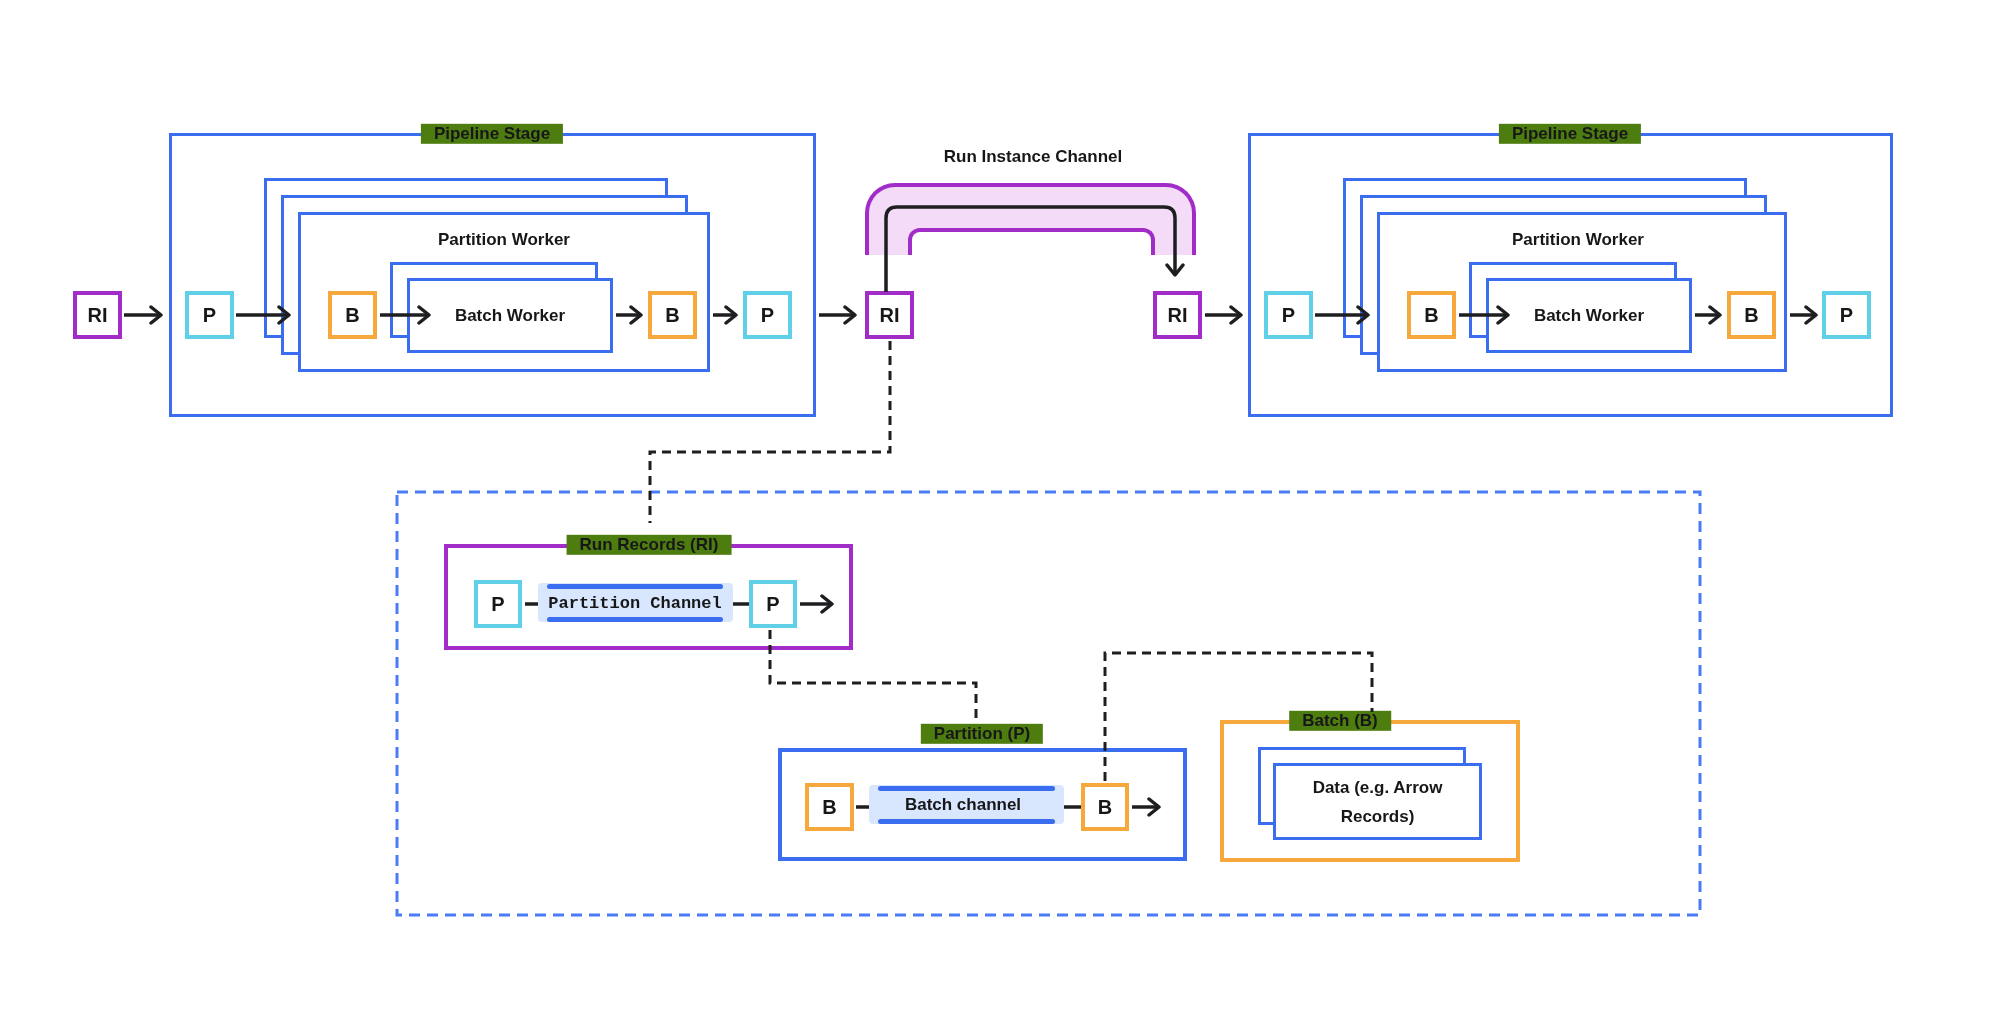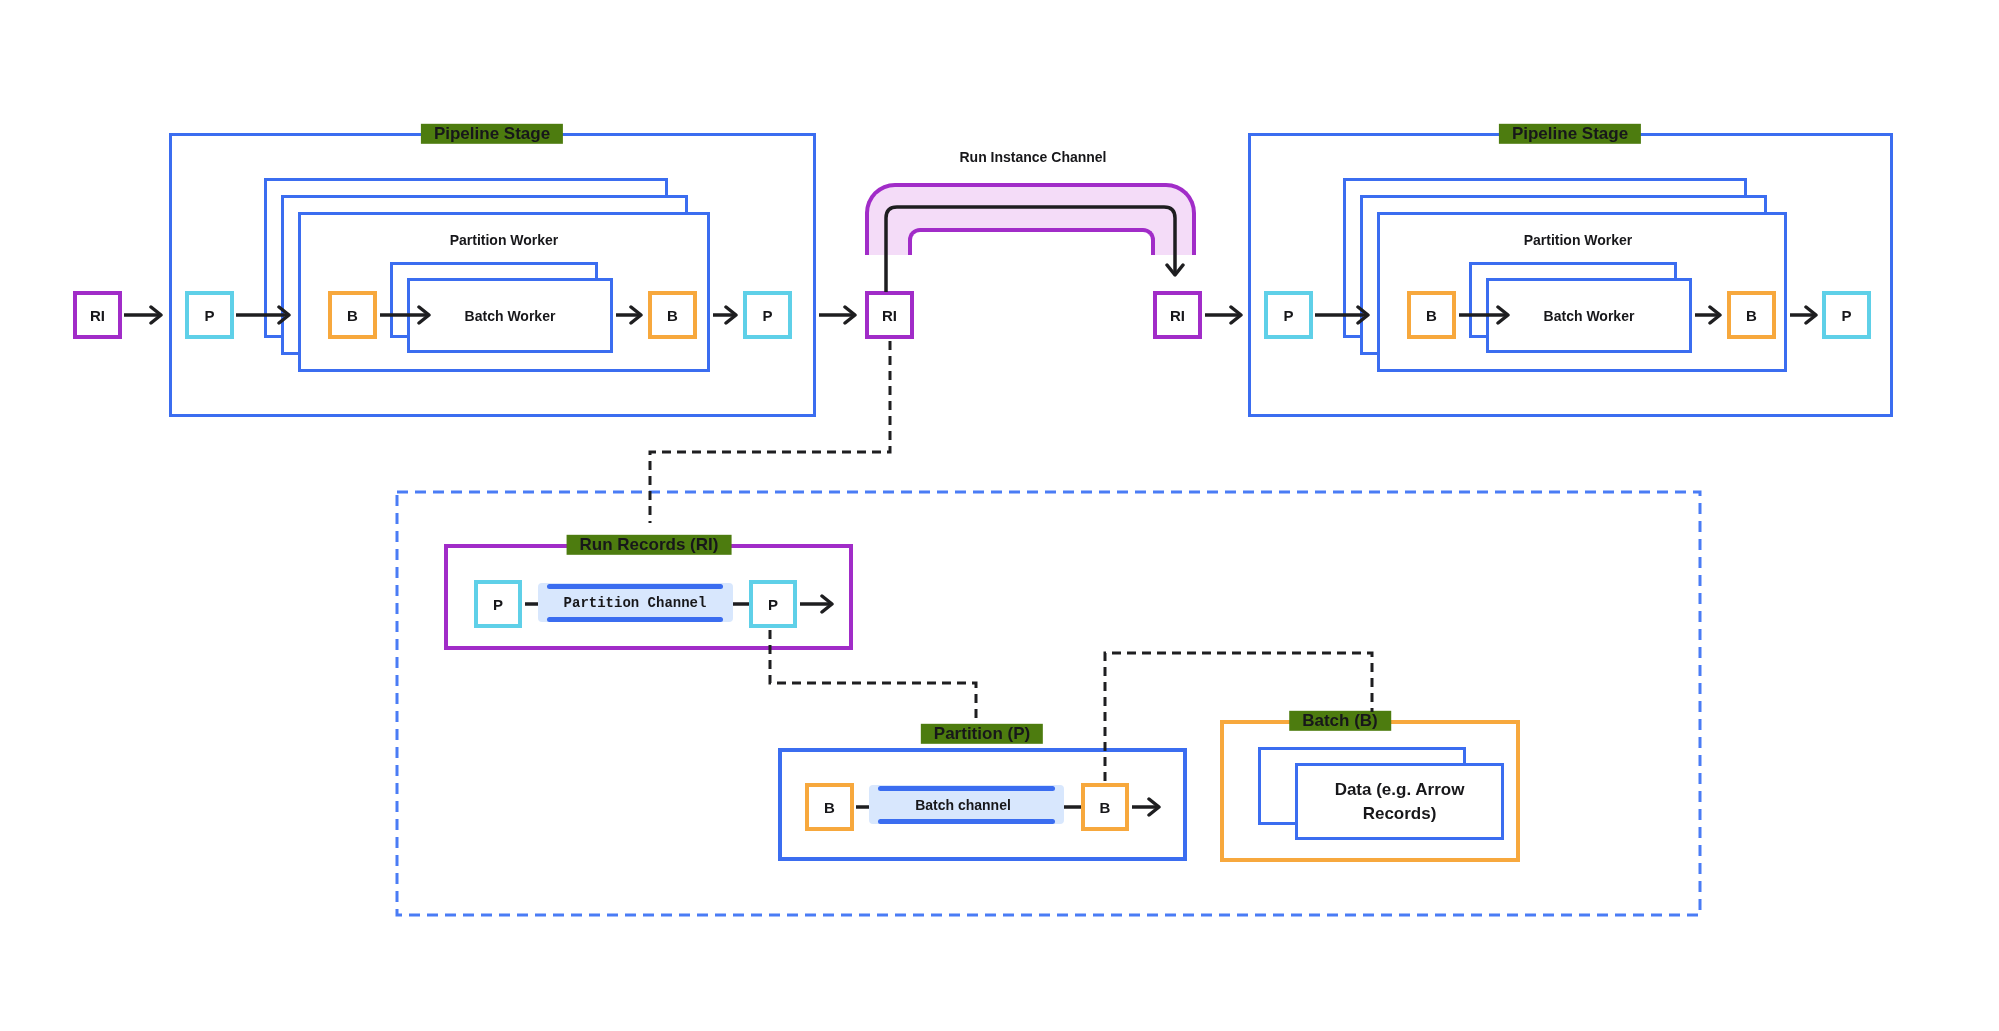--- a/index.html
+++ b/index.html
@@ -5,33 +5,33 @@
   html,body{margin:0;padding:0;background:#ffffff;}
   .cv{position:relative;width:1999px;height:1031px;background:#fff;
       font-family:"Liberation Sans",sans-serif;color:#17171a;overflow:hidden;}
   .bx{position:absolute;box-sizing:border-box;background:#fff;}
   .b-blue{border:3px solid #3B6DF0;}
   .b-blue4{border:4px solid #3B6DF0;}
   .b-cyan{border:4px solid #5FD0E8;}
   .b-orange{border:4px solid #F7A83D;}
   .b-purple{border:4px solid #A12CC8;}
   .cell{display:flex;align-items:center;justify-content:center;
-        font-weight:700;font-size:15px;width:49px;height:48px;}
+        font-weight:700;font-size:20px;width:49px;height:48px;}
   .tag{position:absolute;transform:translate(-50%,-50%);background:#4d7c0f;
        padding:0 13px;font-weight:700;font-size:17px;white-space:nowrap;line-height:1.2;z-index:3;}
   .lbl{position:absolute;transform:translate(-50%,-50%);font-weight:700;
-       font-size:14px;white-space:nowrap;z-index:3;}
+       font-size:17px;white-space:nowrap;z-index:3;}
   .pipe-outer{position:absolute;left:865px;top:183px;width:331px;height:72px;box-sizing:border-box;
        background:#F4DCF8;border:4px solid #A12CC8;border-bottom:none;border-radius:30px 30px 0 0;}
   .pipe-inner{position:absolute;left:908px;top:228px;width:247px;height:27px;box-sizing:border-box;
        background:#fff;border:4px solid #A12CC8;border-bottom:none;border-radius:12px 12px 0 0;}
   .chan{position:absolute;background:#D8E7FD;border-radius:4px;}
   .chanbar{position:absolute;height:5px;background:#3B6DF0;border-radius:3px;z-index:2;}
   .datafront{display:flex;align-items:center;justify-content:center;text-align:center;
-       font-weight:700;font-size:17px;line-height:24px;padding:0 22px;margin-left:22px;}
+       font-weight:700;font-size:17px;line-height:29px;padding:0 22px;}
   svg.overlay{position:absolute;left:0;top:0;z-index:5;pointer-events:none;}
 </style>
 </head>
 <body>
 
 <div class="cv">
 
   <div class="bx b-blue" style="left:169px;top:133px;width:647px;height:284px;"></div>
   <div class="bx b-blue" style="left:264px;top:178px;width:404px;height:160px;"></div>
   <div class="bx b-blue" style="left:281px;top:195px;width:407px;height:160px;"></div>

